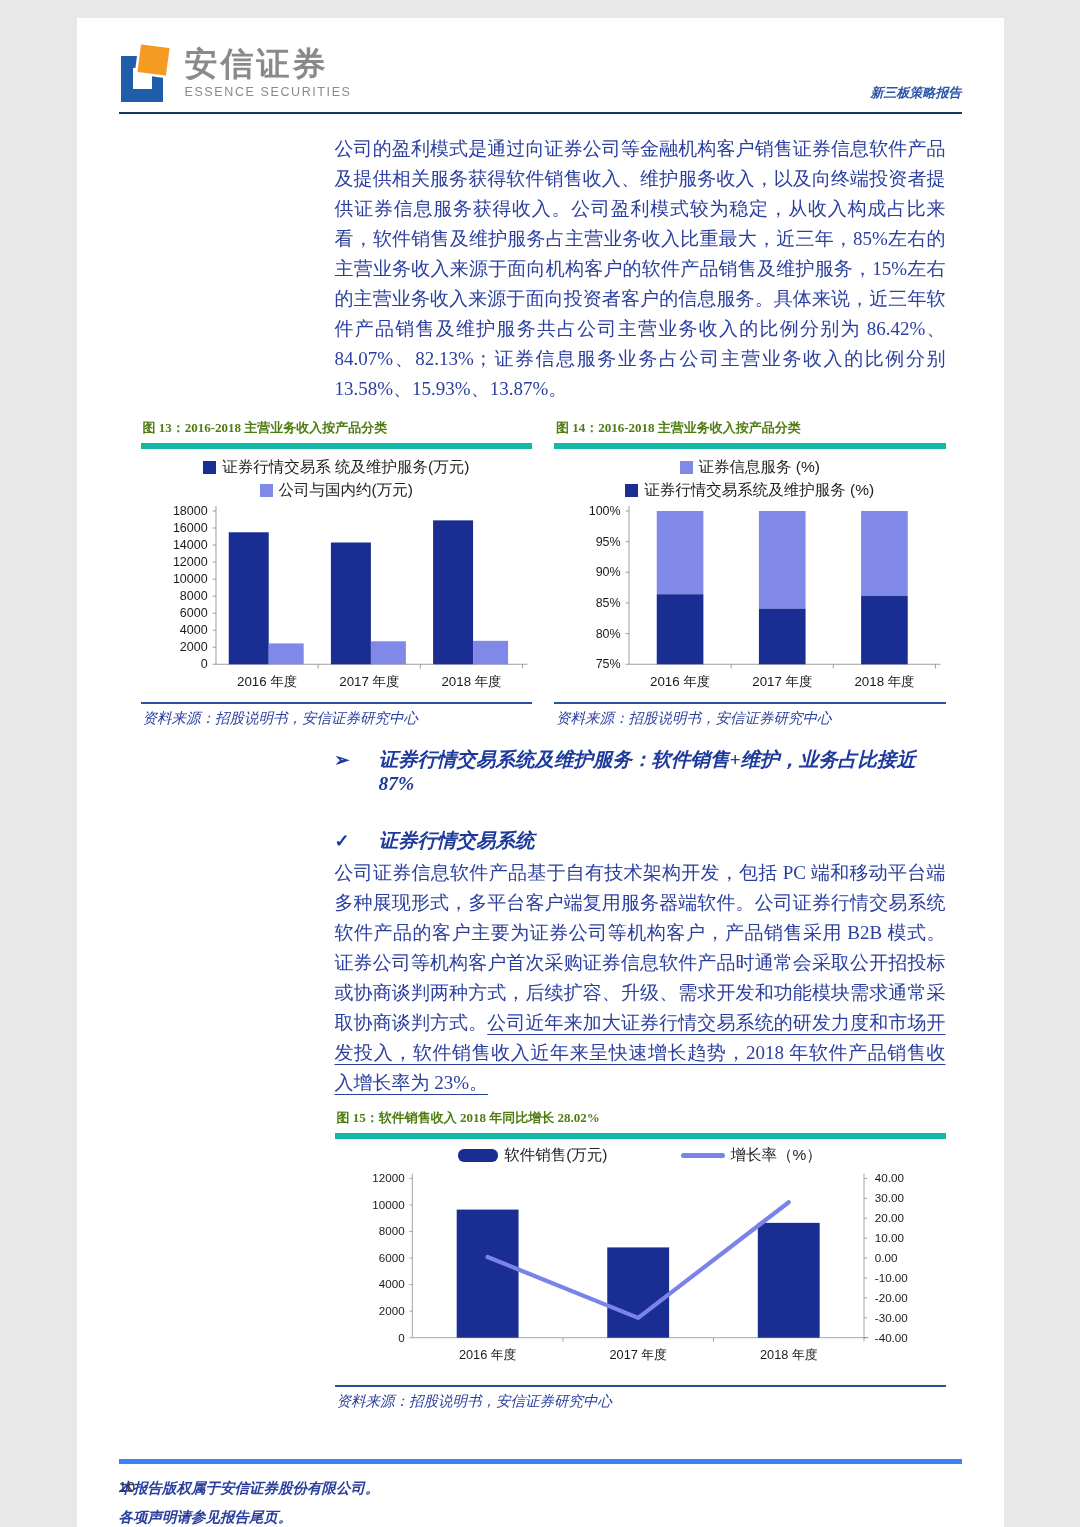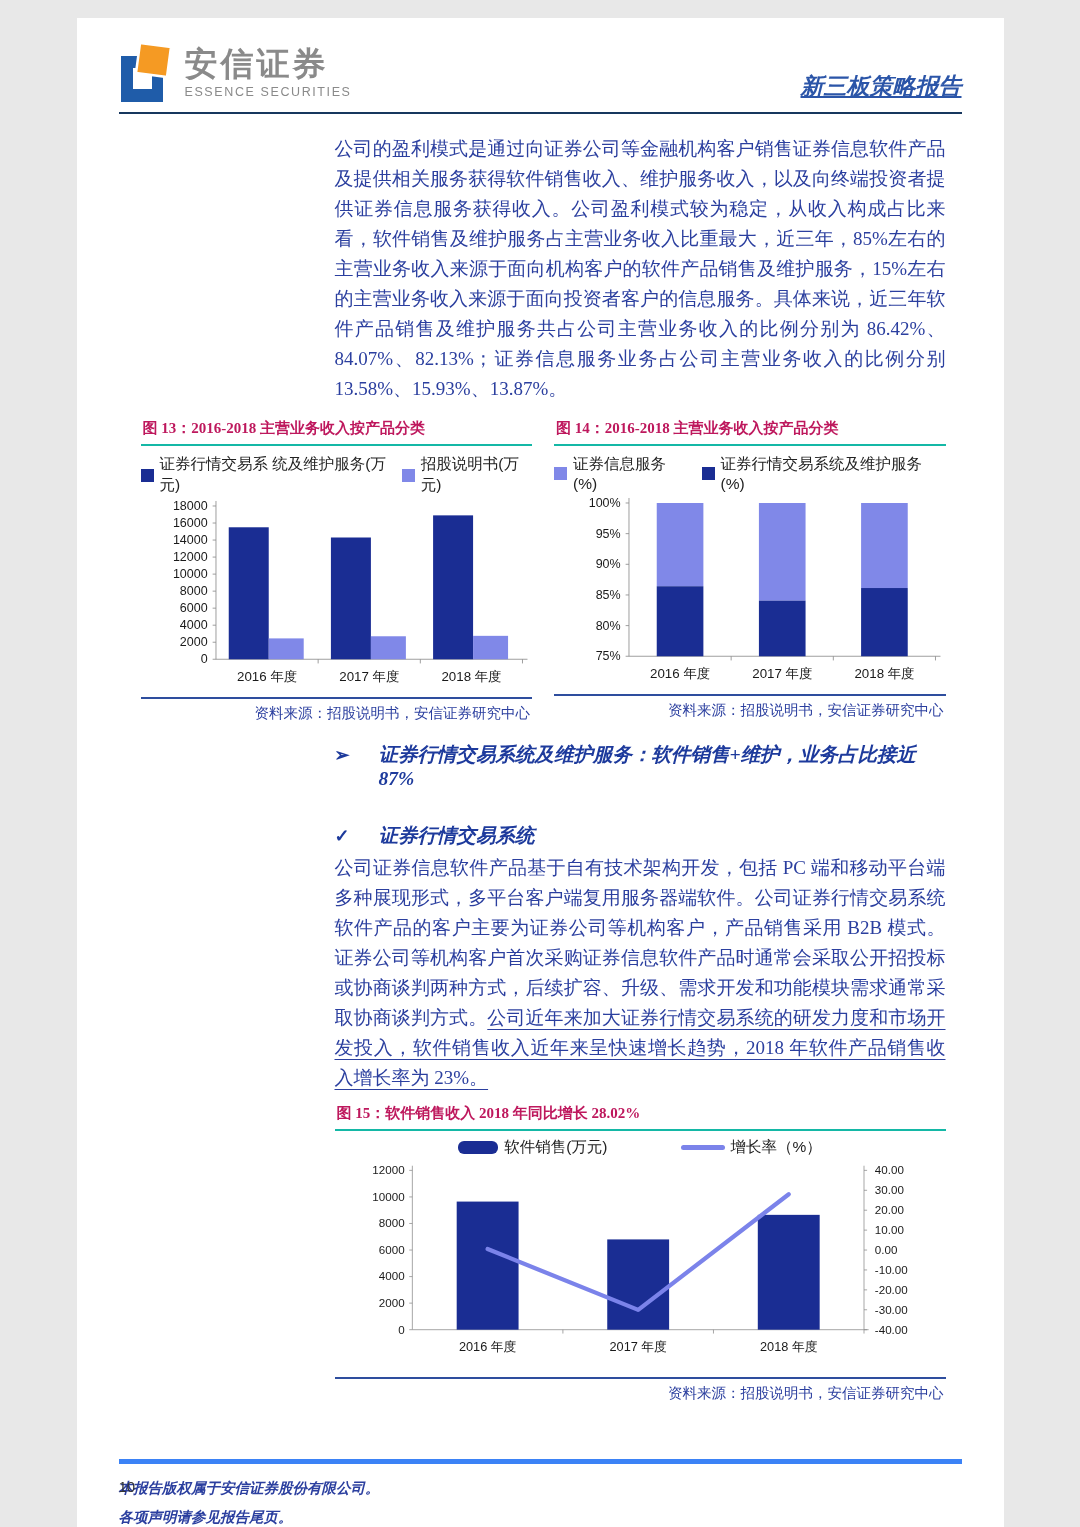--- a/index.html
+++ b/index.html
@@ -7,47 +7,47 @@
         overflow:hidden;font-family:"Liberation Serif",serif;}
   
   .header{display:flex;justify-content:space-between;align-items:flex-end;
           margin:0 42px;padding-top:24px;padding-bottom:8px;border-bottom:2px solid #17375e;}
   .brand{display:flex;align-items:center;gap:12px;}
   .brand-text{display:flex;flex-direction:column;line-height:1;}
   .brand-cn{font-size:33px;color:#8a8a8a;font-weight:600;letter-spacing:3px;
             font-family:"Liberation Sans",sans-serif;}
   .brand-en{font-size:12.5px;color:#8a8a8a;letter-spacing:1.6px;margin-top:6px;
             font-family:"Liberation Sans",sans-serif;}
-  .report-type{font-size:23px;color:#2b55a8;font-style:italic;font-weight:600;padding-bottom:2px;text-decoration:underline;}
+  .report-type{font-size:13px;color:#2b55a8;font-style:italic;font-weight:600;padding-bottom:2px;}
   
   .content{padding:0 58px 0 64px;}
   .intro{margin:20px 0 12px 194px;font-size:19px;line-height:30px;text-align:justify;color:#2b3f9f;}
   .para{margin:2px 0 0 194px;font-size:19px;line-height:30px;text-align:justify;color:#2b3f9f;}
   .ul{text-decoration:underline;text-underline-offset:5px;}
   .sec-head{margin:18px 0 4px 194px;display:flex;align-items:baseline;color:#1d3a9c;
             font-size:19.5px;font-weight:bold;font-style:italic;}
   .sec-head .bullet{width:44px;flex:0 0 44px;font-style:normal;font-size:18px;}
   .spacer-sm{height:10px;}
   
   .fig-row{display:flex;gap:22px;margin-top:2px;}
   .fig{flex:1;min-width:0;}
-  .fig-cap{font-size:15px;font-weight:bold;color:#be185d;padding:3px 2px 6px;
-           border-bottom:2px solid #14b8a6;}
+  .fig-cap{font-size:13px;font-weight:bold;color:#4d7c0f;padding:3px 2px 6px;
+           border-bottom:6px solid #14b8a6;}
   .fig15{margin-left:194px;margin-top:8px;}
   .legend{display:flex;flex-direction:column;align-items:center;margin-top:8px;}
-  .legend-inner{display:inline-flex;align-items:flex-start;gap:10px;}
+  .legend-inner{display:inline-flex;flex-direction:column;align-items:center;gap:2px;}
   .lrow{display:flex;align-items:center;gap:6px;font-size:15.5px;color:#222;
         font-family:"Liberation Sans",sans-serif;}
   .sw{width:13px;height:13px;display:inline-block;flex:0 0 13px;}
   .sw-bar{width:40px;height:13px;border-radius:6px;display:inline-block;flex:0 0 40px;}
   .sw-line{width:44px;height:5px;border-radius:3px;display:inline-block;flex:0 0 44px;}
   .legend-h{display:flex;justify-content:center;gap:73px;margin-top:6px;}
   .chart-svg{display:block;width:100%;height:auto;}
   .fig-src{border-top:2px solid #2e4e9e;margin-top:4px;padding:5px 2px 0;
-           font-size:14.5px;color:#2b3f9f;text-align:right;}
+           font-size:14.5px;font-style:italic;color:#2b3f9f;}
   
   .footer{position:absolute;left:42px;right:42px;bottom:14px;border-top:5px solid #3b82f6;
           padding-top:10px;}
   .footer-left{font-size:14.5px;color:#2b3f9f;font-style:italic;font-weight:bold;line-height:1.95;}
   .page-num{position:absolute;left:0;right:0;top:14px;text-align:left;font-size:15px;color:#333;
             font-family:"Liberation Sans",sans-serif;}
 </style>
 </head>
 <body>
 
@@ -77,21 +77,21 @@
       <div class="fig">
         <div class="fig-cap">图 13：2016-2018 主营业务收入按产品分类</div>
         <div class="legend">
           <div class="legend-inner">
             <div class="lrow">
               <span class="sw" style="background-color: rgb(26, 45, 147);"></span>
               <span>证券行情交易系 统及维护服务(万元)</span>
             </div>
             <div class="lrow">
               <span class="sw" style="background-color: rgb(128, 136, 232);"></span>
-              <span>招股说明书(万元)</span>
+              <span>公司与国内约(万元)</span>
             </div>
           </div>
         </div>
         <svg class="chart-svg" viewBox="0 0 470 236">
             <text x="80" y="201" text-anchor="end" font-size="15" fill="#1a1a1a" font-family="&quot;Liberation Sans&quot;,sans-serif">0</text>
             <line x1="86" y1="196" x2="90" y2="196" stroke="#8c8c8c"></line>
             <text x="80" y="180.55555555555554" text-anchor="end" font-size="15" fill="#1a1a1a" font-family="&quot;Liberation Sans&quot;,sans-serif">2000</text>
             <line x1="86" y1="175.55555555555554" x2="90" y2="175.55555555555554" stroke="#8c8c8c"></line>
             <text x="80" y="160.11111111111111" text-anchor="end" font-size="15" fill="#1a1a1a" font-family="&quot;Liberation Sans&quot;,sans-serif">4000</text>
             <line x1="86" y1="155.11111111111111" x2="90" y2="155.11111111111111" stroke="#8c8c8c"></line>

